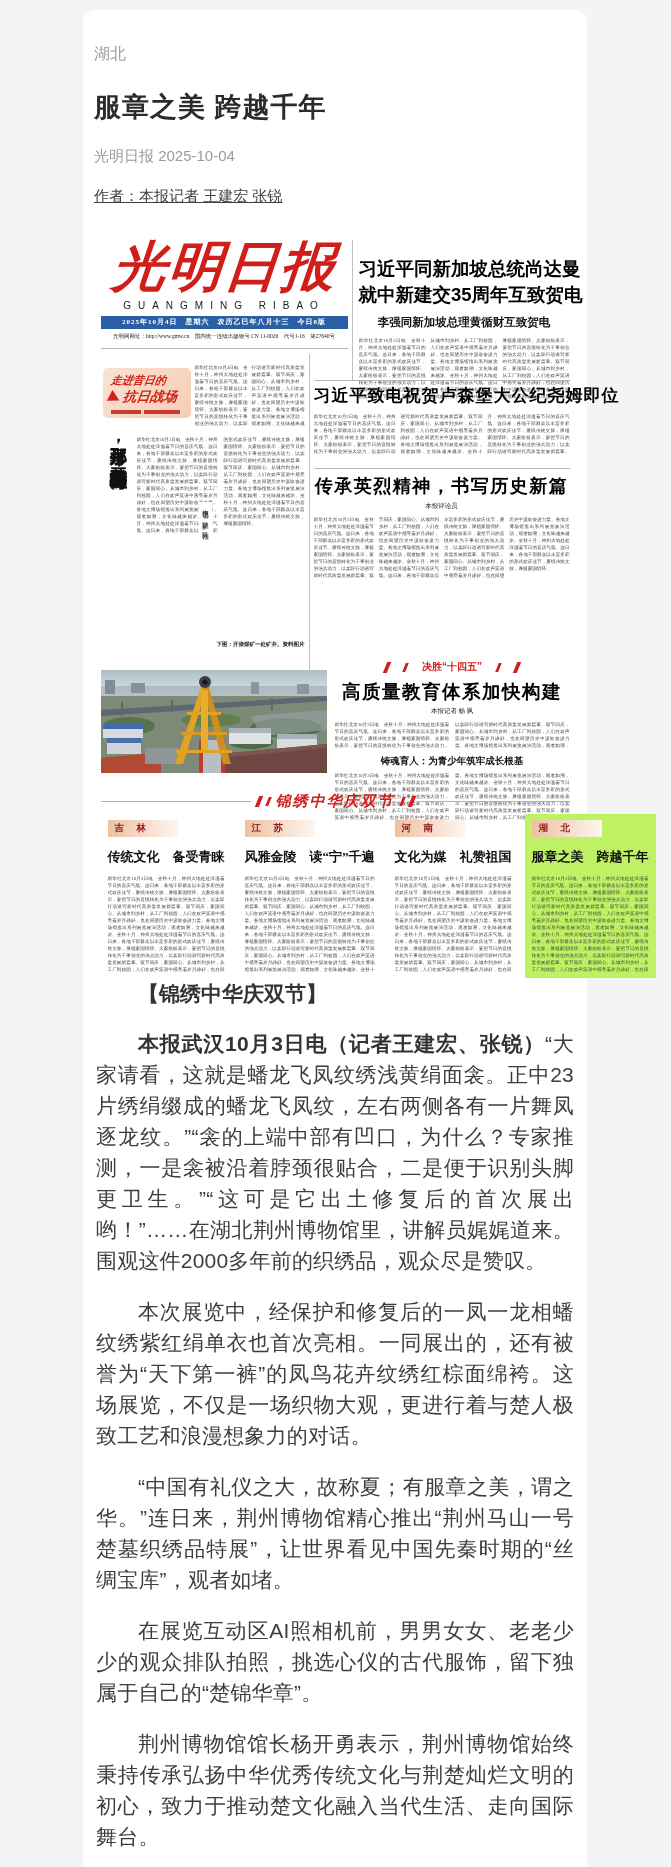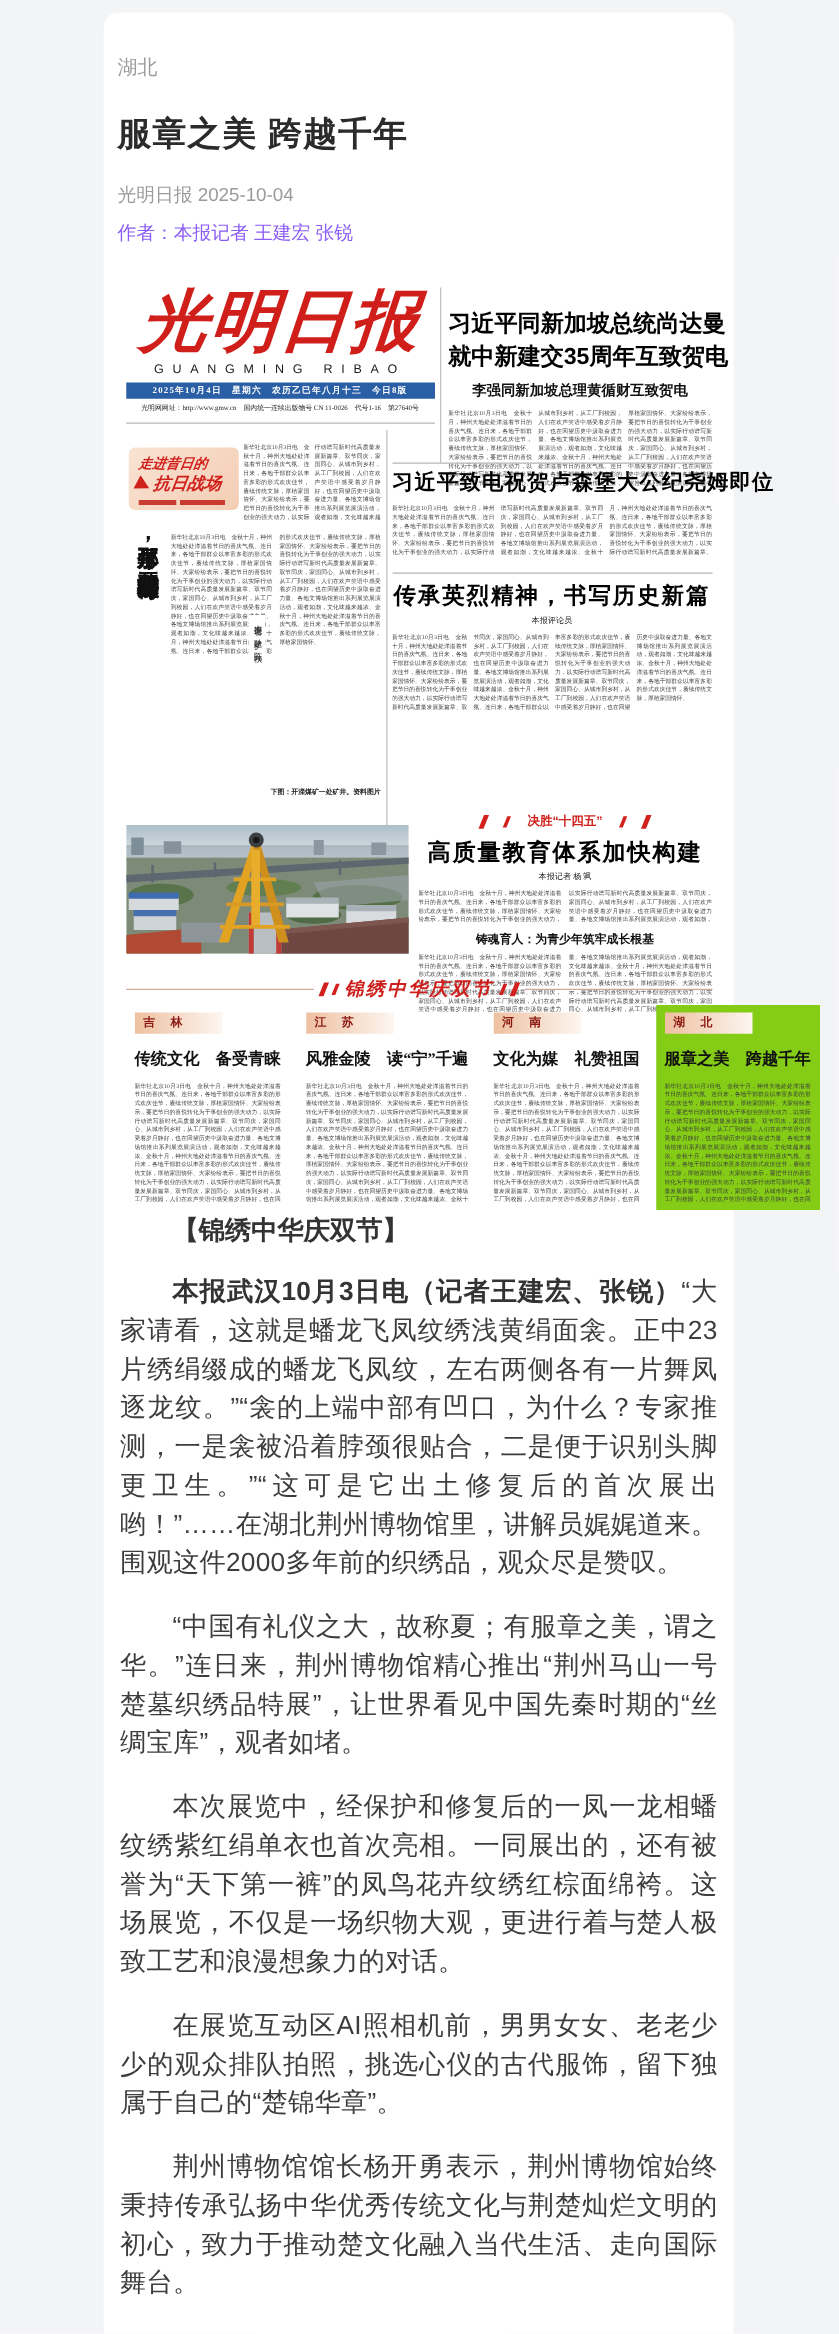--- a/index.html
+++ b/index.html
@@ -5,21 +5,21 @@
   * { margin:0; padding:0; box-sizing:border-box; }
   html,body { width:671px; height:1867px; overflow:hidden; }
   body { background:#f3f4f6; font-family:"Liberation Sans","DejaVu Sans",sans-serif; }
   .card { width:504px; margin-left:83px; margin-top:10px; background:#fff;
           border-radius:12px; min-height:1857px; padding:0 11px 30px 11px; }
 
   
   .hd-cat    { padding-top:34px; font-size:16px; color:#9b9b9b; }
   .hd-title  { margin-top:24px; font-size:27px; font-weight:700; color:#2b2b2b; letter-spacing:1px; }
   .hd-source { margin-top:22px; font-size:15px; color:#9b9b9b; }
-  .hd-author { margin-top:11px; font-size:15px; color:#8b5cf6; }
+  .hd-author { margin-top:21px; font-size:15px; color:#404040;text-decoration:underline; }
 
   
   .paper { position:relative; width:469px; height:750px; margin:16px auto 0;
            font-family:"Liberation Serif","DejaVu Serif",serif; background:#fff; }
   .rule  { position:absolute; height:1px; background:#b5b5b5; }
   .vrule { position:absolute; width:1px;  background:#c0c0c0; }
 
   .masthead { position:absolute; left:0; top:14px; width:247px; text-align:center; }
   .mast-title { font-size:54px; line-height:62px; font-weight:700; font-style:italic;
                 color:#d01f1a; letter-spacing:2px; transform:skewX(-5deg);
@@ -83,21 +83,21 @@
   .edu-sub { margin-top:4px; font-size:9.5px; font-weight:700; text-align:center; color:#111; }
   .edu-b2 { margin-top:4px; height:52px; column-count:2; column-gap:6px; }
 
   .secdiv { position:absolute; left:0; top:570px; width:469px; display:flex; align-items:center; gap:6px;font-style:italic; }
   .dline { flex:1; height:1px; background:#d5a69e; }
   .secdiv-text { font-size:15px; font-weight:700; color:#cf1f1c; letter-spacing:2px;
                  font-family:"Liberation Sans",sans-serif; }
 
   .bcols { position:absolute; left:0; top:592px; width:469px; display:flex; gap:6px; }
   .bcol { flex:1; padding:6px 7px 5px; }
-  .bcol.hl { background:#84cc16; }
+  .bcol.hl { background:#bef264; }
   .blabel { width:70px; background:linear-gradient(90deg,#eec0a1,#fdf6f0); font-size:9.5px;
             font-weight:700; color:#8c1a12; padding:2px 0 2px 7px; letter-spacing:5px; white-space:nowrap; }
   .bhead { margin-top:11px; font-size:13px; font-weight:700; text-align:center; color:#111; white-space:nowrap; }
   .bbody { margin-top:9px; height:98px; }
 
   
   .article { margin-top:8px; padding:0 2px; }
   .art-tag { font-size:21px; font-weight:700; color:#333; text-indent:2em; margin-bottom:20px; }
   .article p { font-size:21px; line-height:31px; color:#3d3d3d; text-align:justify;
                text-indent:2em; margin-bottom:20px; letter-spacing:0.2px; }
@@ -257,19 +257,19 @@
         <div class="blabel">湖 北</div>
         <div class="bhead">服章之美　跨越千年</div>
         <div class="bbody tcol">新华社北京10月3日电　金秋十月，神州大地处处洋溢着节日的喜庆气氛。连日来，各地干部群众以丰富多彩的形式欢庆佳节，赓续传统文脉，厚植家国情怀。大家纷纷表示，要把节日的喜悦转化为干事创业的强大动力，以实际行动谱写新时代高质量发展新篇章。双节同庆，家国同心。从城市到乡村，从工厂到校园，人们在欢声笑语中感受着岁月静好，也在回望历史中汲取奋进力量。各地文博场馆推出系列展览展演活动，观者如潮，文化味越来越浓。金秋十月，神州大地处处洋溢着节日的喜庆气氛。连日来，各地干部群众以丰富多彩的形式欢庆佳节，赓续传统文脉，厚植家国情怀。大家纷纷表示，要把节日的喜悦转化为干事创业的强大动力，以实际行动谱写新时代高质量发展新篇章。双节同庆，家国同心。从城市到乡村，从工厂到校园，人们在欢声笑语中感受着岁月静好，也在回望历史中汲取奋进力量。各地文博场馆推出系列展览展演活动，观者如潮，文化味越来越浓。金秋十月，神州大地处处洋溢着节日的喜庆气氛。连日来，各地干部群众以丰富多彩的形式欢庆佳节，赓续传统文脉，厚植家国情怀。</div>
       </div>
     </div>
   </div>
 
   <div class="article">
     <div class="art-tag">【锦绣中华庆双节】</div>
     <p><b>本报武汉10月3日电（记者王建宏、张锐）</b><span>“大家请看，这就是蟠龙飞凤纹绣浅黄绢面衾。正中23片绣绢缀成的蟠龙飞凤纹，左右两侧各有一片舞凤逐龙纹。”“衾的上端中部有凹口，为什么？专家推测，一是衾被沿着脖颈很贴合，二是便于识别头脚更卫生。”“这可是它出土修复后的首次展出哟！”……在湖北荆州博物馆里，讲解员娓娓道来。围观这件2000多年前的织绣品，观众尽是赞叹。</span></p>
+    <p><span>本次展览中，经保护和修复后的一凤一龙相蟠纹绣紫红绢单衣也首次亮相。一同展出的，还有被誉为“天下第一裤”的凤鸟花卉纹绣红棕面绵袴。这场展览，不仅是一场织物大观，更进行着与楚人极致工艺和浪漫想象力的对话。</span></p>
     <p><span>“中国有礼仪之大，故称夏；有服章之美，谓之华。”连日来，荆州博物馆精心推出“荆州马山一号楚墓织绣品特展”，让世界看见中国先秦时期的“丝绸宝库”，观者如堵。</span></p>
-    <p><span>本次展览中，经保护和修复后的一凤一龙相蟠纹绣紫红绢单衣也首次亮相。一同展出的，还有被誉为“天下第一裤”的凤鸟花卉纹绣红棕面绵袴。这场展览，不仅是一场织物大观，更进行着与楚人极致工艺和浪漫想象力的对话。</span></p>
     <p><span>在展览互动区AI照相机前，男男女女、老老少少的观众排队拍照，挑选心仪的古代服饰，留下独属于自己的“楚锦华章”。</span></p>
     <p><span>荆州博物馆馆长杨开勇表示，荆州博物馆始终秉持传承弘扬中华优秀传统文化与荆楚灿烂文明的初心，致力于推动楚文化融入当代生活、走向国际舞台。</span></p>
   </div>
 
 </div>
 
 </body></html>

